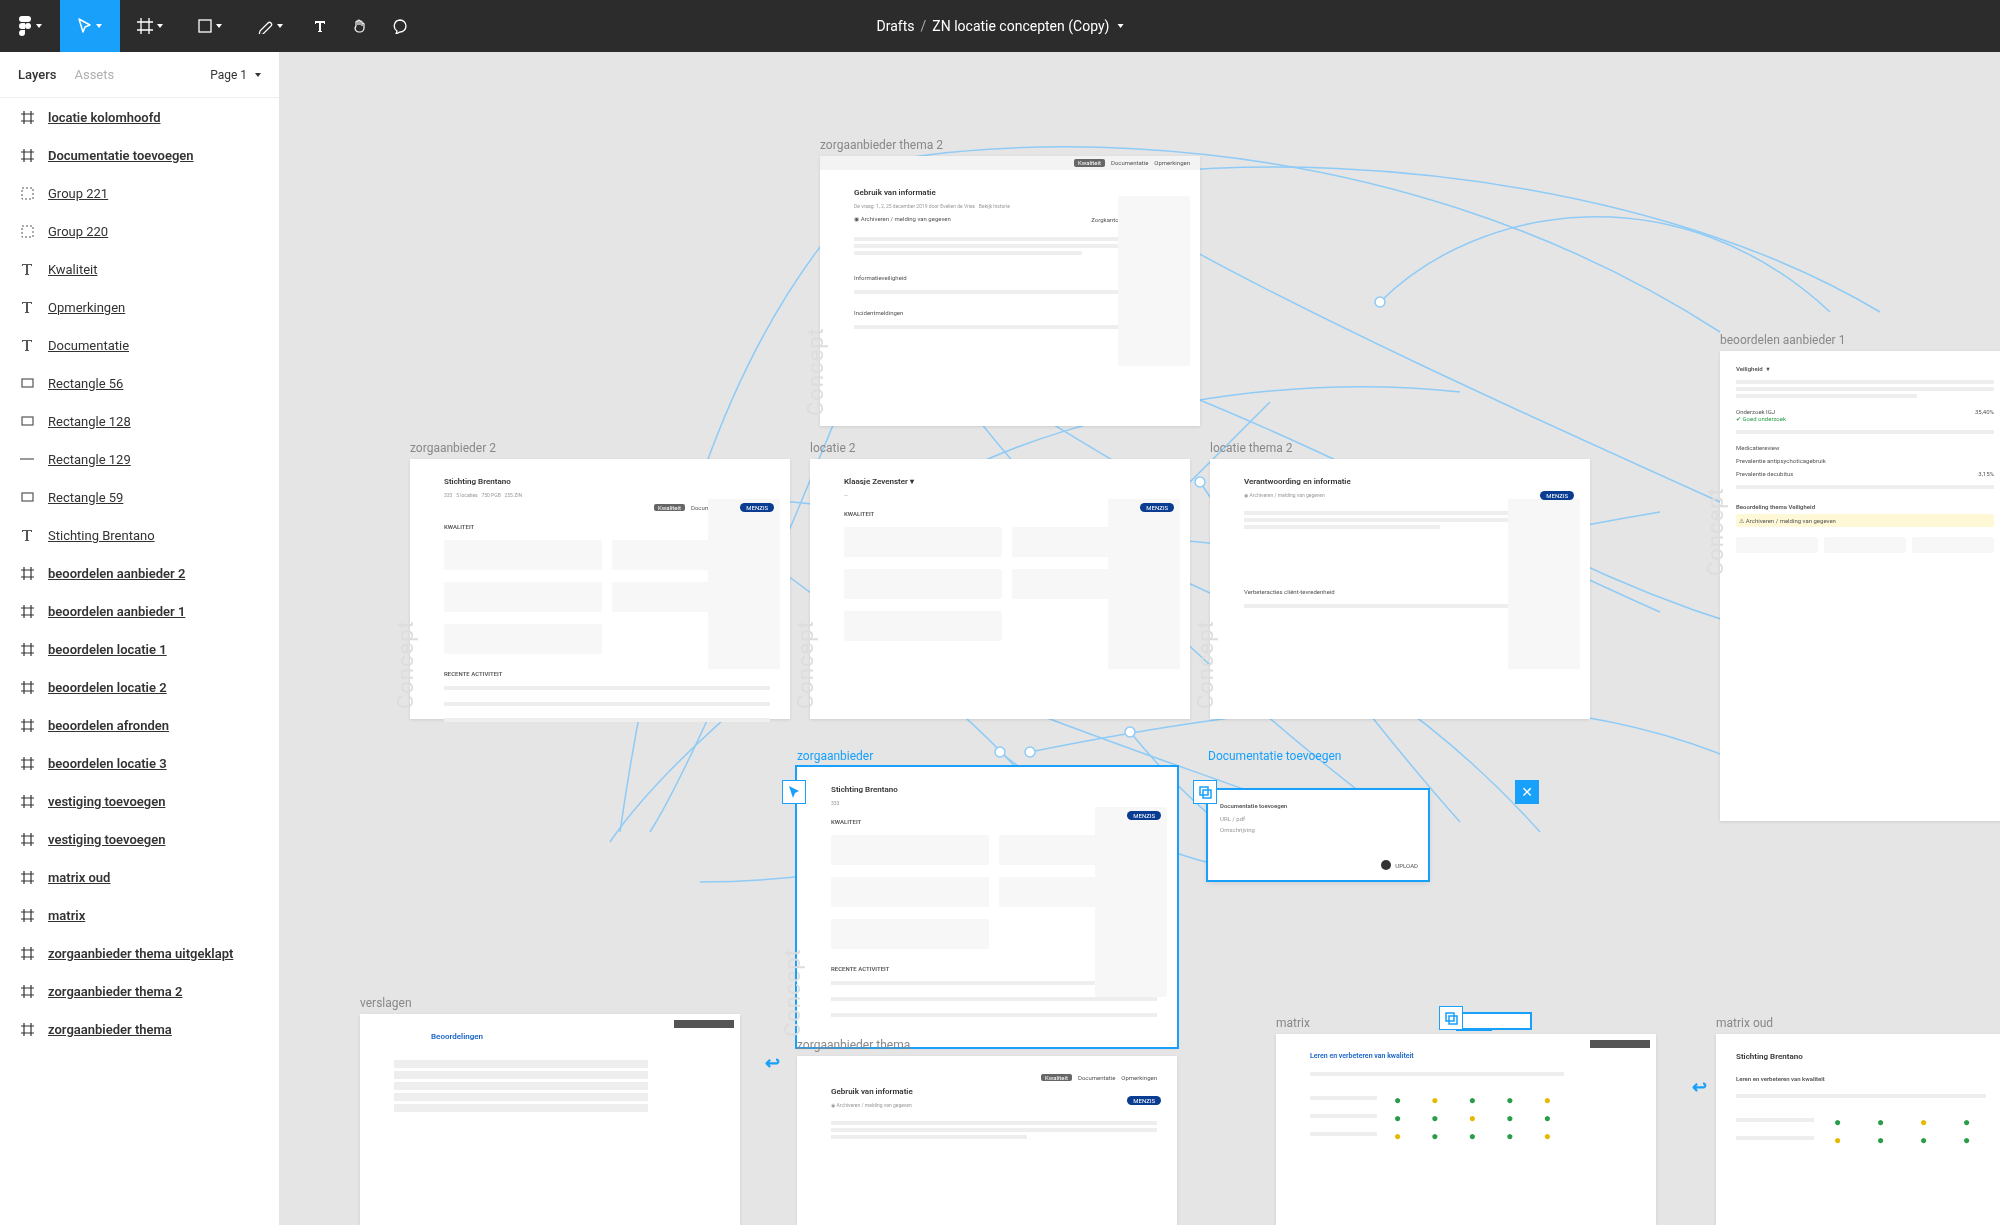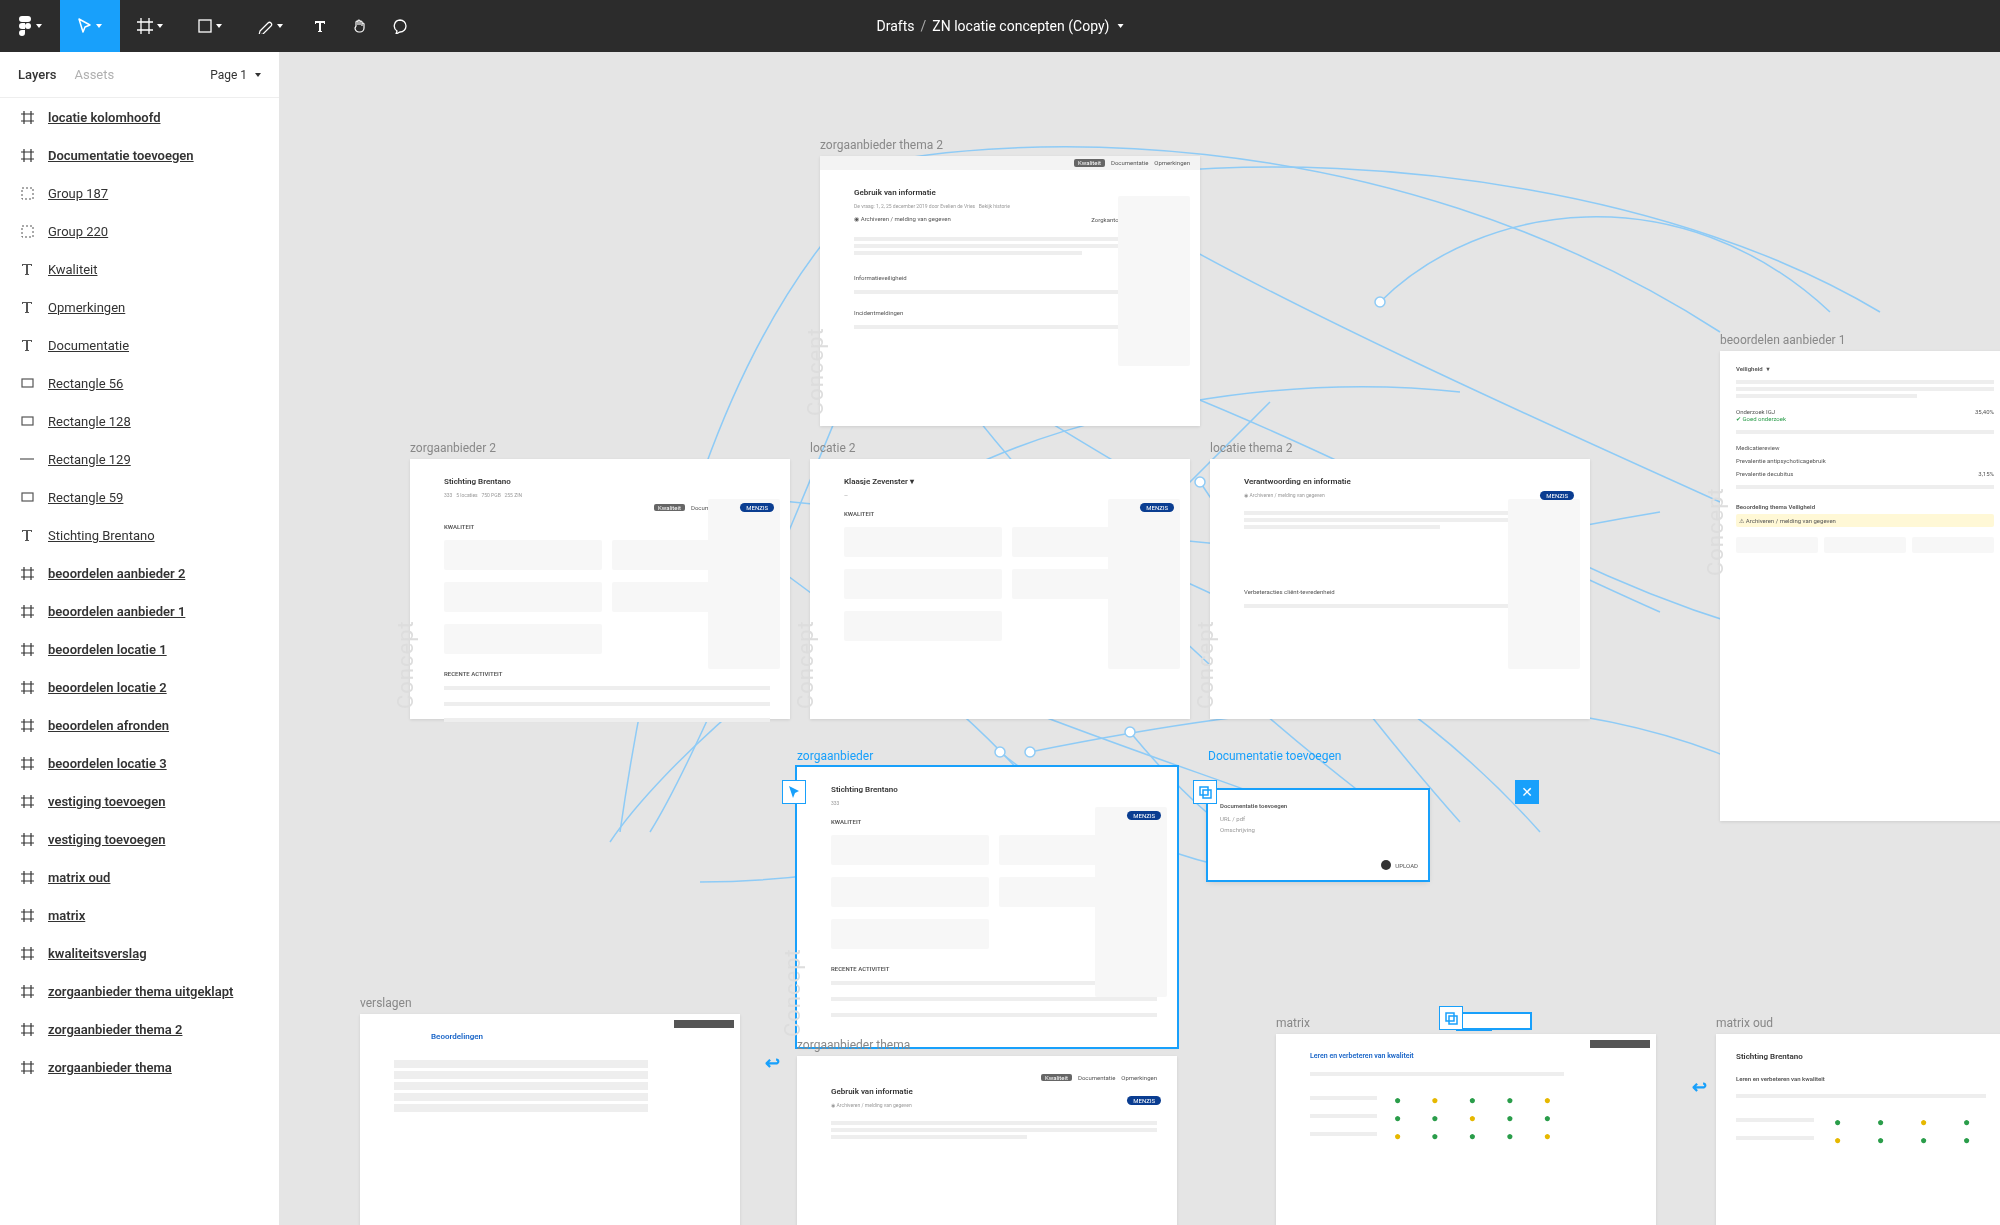--- a/index.html
+++ b/index.html
@@ -340,21 +340,21 @@
           </svg>
         </span>
         <span>Documentatie toevoegen</span>
       </div>
       <div class="layer-row">
         <span class="layer-icon">
           <svg width="13" height="13" viewBox="0 0 13 13" fill="none" stroke="currentColor" stroke-width="1">
             <rect x="1" y="1" width="11" height="11" stroke-dasharray="2 2"></rect>
           </svg>
         </span>
-        <span>Group 187</span>
+        <span>Group 221</span>
       </div>
       <div class="layer-row">
         <span class="layer-icon">
           <svg width="13" height="13" viewBox="0 0 13 13" fill="none" stroke="currentColor" stroke-width="1">
             <rect x="1" y="1" width="11" height="11" stroke-dasharray="2 2"></rect>
           </svg>
         </span>
         <span>Group 220</span>
       </div>
       <div class="layer-row">
@@ -493,28 +493,20 @@
         </span>
         <span>matrix oud</span>
       </div>
       <div class="layer-row bold">
         <span class="layer-icon">
           <svg width="13" height="13" viewBox="0 0 13 13" fill="none" stroke="currentColor" stroke-width="1.2">
             <path d="M3 0v13M10 0v13M0 3h13M0 10h13"></path>
           </svg>
         </span>
         <span>matrix</span>
-      </div>
-      <div class="layer-row bold">
-        <span class="layer-icon">
-          <svg width="13" height="13" viewBox="0 0 13 13" fill="none" stroke="currentColor" stroke-width="1.2">
-            <path d="M3 0v13M10 0v13M0 3h13M0 10h13"></path>
-          </svg>
-        </span>
-        <span>kwaliteitsverslag</span>
       </div>
       <div class="layer-row bold">
         <span class="layer-icon">
           <svg width="13" height="13" viewBox="0 0 13 13" fill="none" stroke="currentColor" stroke-width="1.2">
             <path d="M3 0v13M10 0v13M0 3h13M0 10h13"></path>
           </svg>
         </span>
         <span>zorgaanbieder thema uitgeklapt</span>
       </div>
       <div class="layer-row bold">

